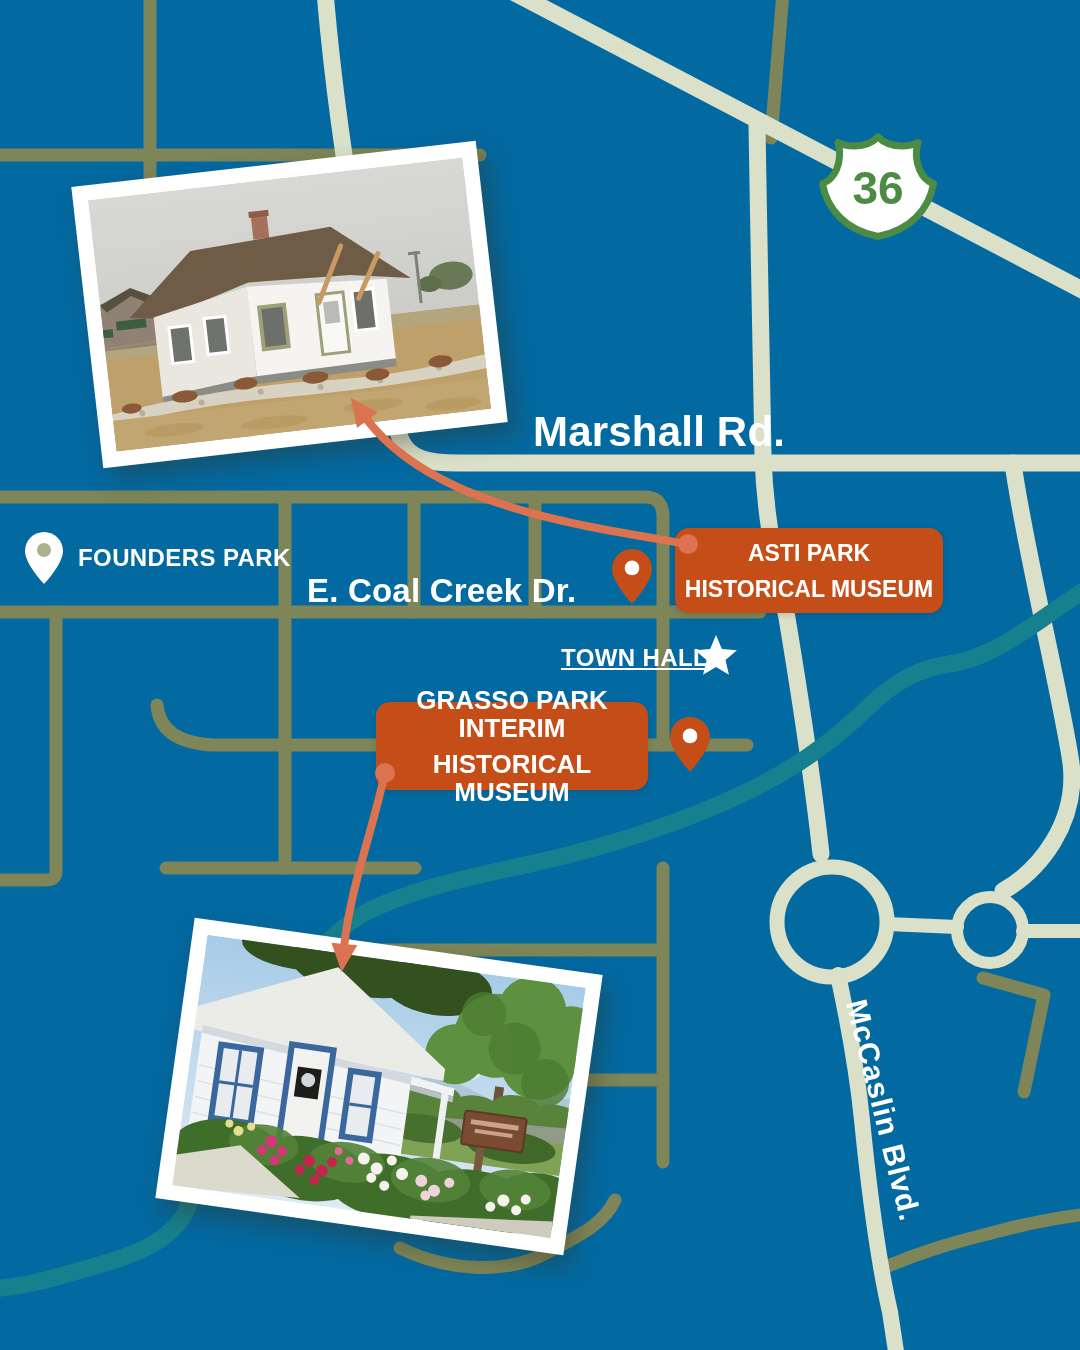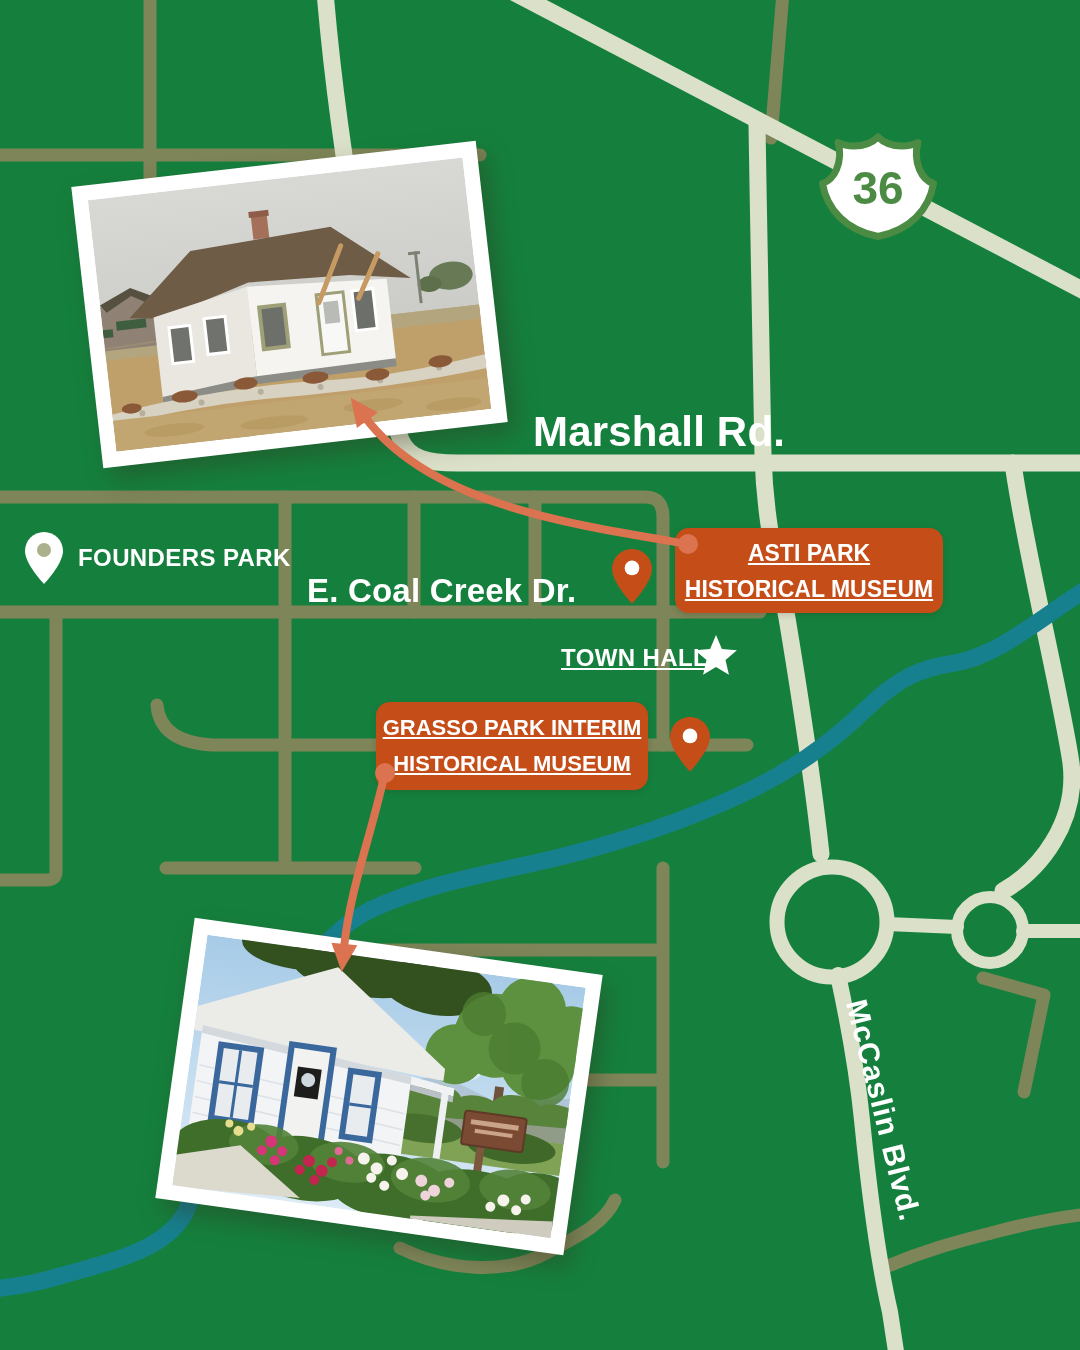--- a/index.html
+++ b/index.html
@@ -1,42 +1,42 @@
 <!DOCTYPE html>
 <html><head>
 <meta charset="utf-8">
 <style>
   html,body{margin:0;padding:0;background:#888;}
   #stage{
     position:relative;width:1080px;height:1350px;overflow:hidden;
-    background:#15803d;
+    background:#0369a1;
     font-family:"Liberation Sans",sans-serif;
   }
   .layer{position:absolute;left:0;top:0;width:1080px;height:1350px;}
   svg{display:block;}
   .map-label{
     position:absolute;color:#ffffff;font-weight:bold;white-space:nowrap;
     letter-spacing:.2px;
   }
   .lbl-marshall{left:533px;top:408px;font-size:42px;}
   .lbl-coalcreek{left:307px;top:572px;font-size:33px;}
   .lbl-founders{left:78px;top:544px;font-size:24px;letter-spacing:.4px;}
   .lbl-townhall{left:561px;top:644px;font-size:24px;letter-spacing:.4px;text-decoration:underline;}
   .lbl-mccaslin{
     left:872px;top:996px;font-size:30px;letter-spacing:1px;
     transform:rotate(76deg);transform-origin:0 0;
   }
   .badge{
     position:absolute;background:#c54d18;border-radius:14px;color:#fff;
     font-weight:bold;text-align:center;display:flex;flex-direction:column;
-    justify-content:center;gap:8px;box-shadow:0 2px 6px rgba(40,40,20,.18);text-decoration:underline;
+    justify-content:center;gap:8px;box-shadow:0 2px 6px rgba(40,40,20,.18);
   }
   .badge span{display:block;}
   .badge-asti{left:675px;top:528px;width:268px;height:85px;font-size:23px;line-height:28px;}
-  .badge-grasso{left:376px;top:702px;width:272px;height:88px;font-size:22px;line-height:28px;}
+  .badge-grasso{left:376px;top:702px;width:272px;height:88px;font-size:26px;line-height:28px;}
   .photo{
     position:absolute;background:#ffffff;padding:15px;
     box-shadow:8px 12px 24px rgba(50,50,30,.38);
   }
   .photo-asti{left:86px;top:163px;width:377px;height:253px;transform:rotate(-6.5deg);}
   .photo-grasso{left:173px;top:945px;width:382px;height:253px;transform:rotate(8deg);}
   .arrows{pointer-events:none;}
   text.shield-num{
     font-family:"Liberation Sans",sans-serif;font-weight:bold;
     font-size:46px;fill:#4c8b44;text-anchor:middle;

